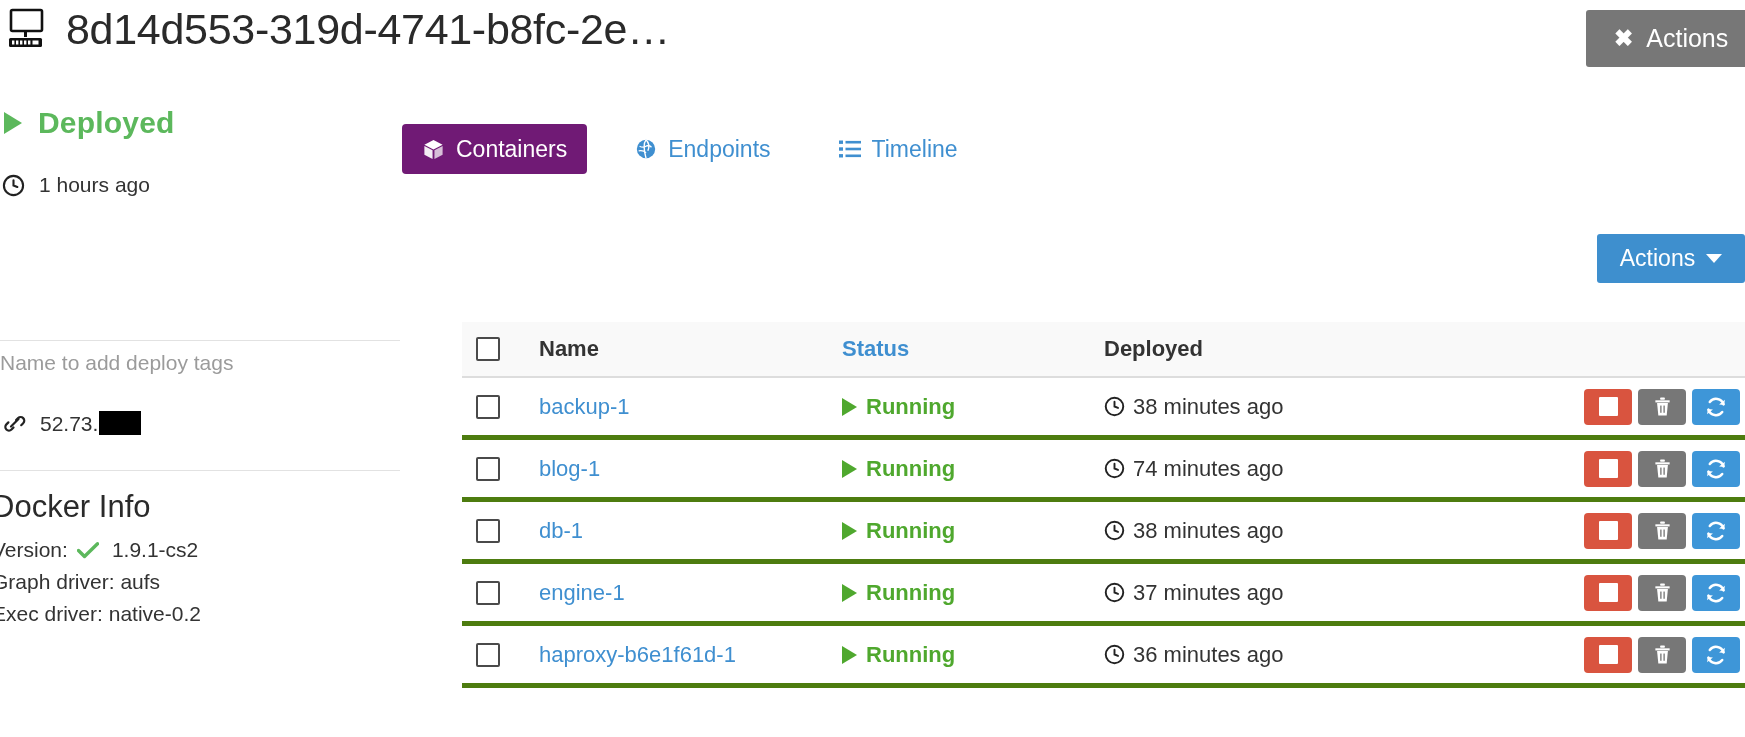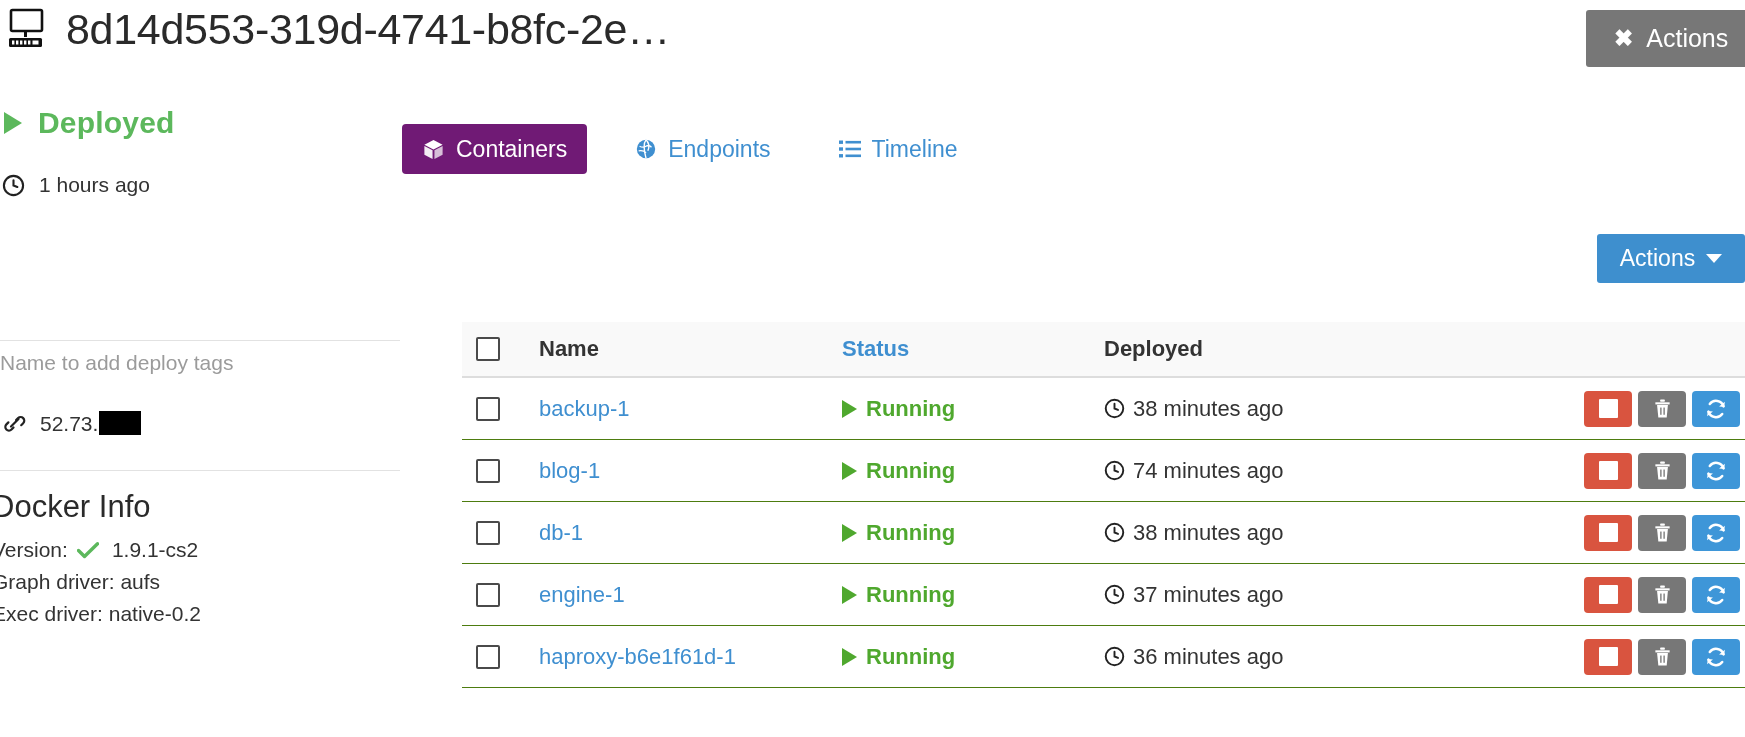--- a/index.html
+++ b/index.html
@@ -100,21 +100,21 @@
     display: flex; align-items: center; justify-content: center; gap: 11px;
     cursor: pointer;
   }
   .caret-dn { width: 0; height: 0; border-left: 8px solid transparent;
               border-right: 8px solid transparent; border-top: 9px solid #ffffff; }
 
   
   .table { position: absolute; left: 462px; top: 322px; width: 1283px; }
   .trow { display: flex; align-items: center; height: 62px; box-sizing: border-box; }
   .thead { background: #f9f9f9; border-bottom: 2px solid #dddddd; height: 56px; }
-  .tbody-row { border-bottom: 1px solid #4d7c0f; }
+  .tbody-row { border-bottom: 5px solid #4d7c0f; }
 
   .c-check { width: 52px; display: flex; justify-content: center; align-items: center; }
   .cb {
     width: 24px; height: 24px; background: #ffffff;
     border: 2px solid #4a4a4a; border-radius: 2px; box-sizing: border-box;
     cursor: pointer;
   }
   .c-name   { width: 328px; padding-left: 25px; box-sizing: border-box; }
   .c-status { width: 262px; }
   .c-deploy { width: 450px; }

